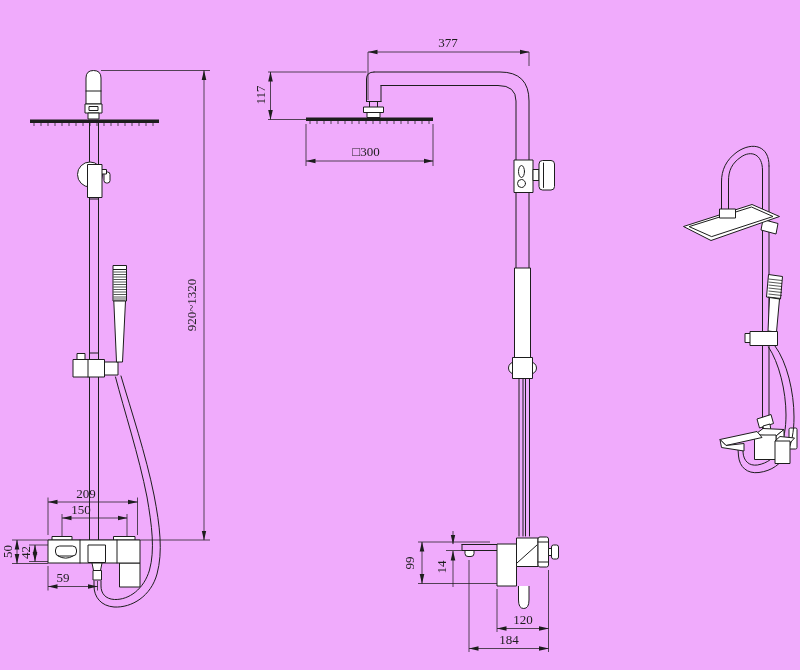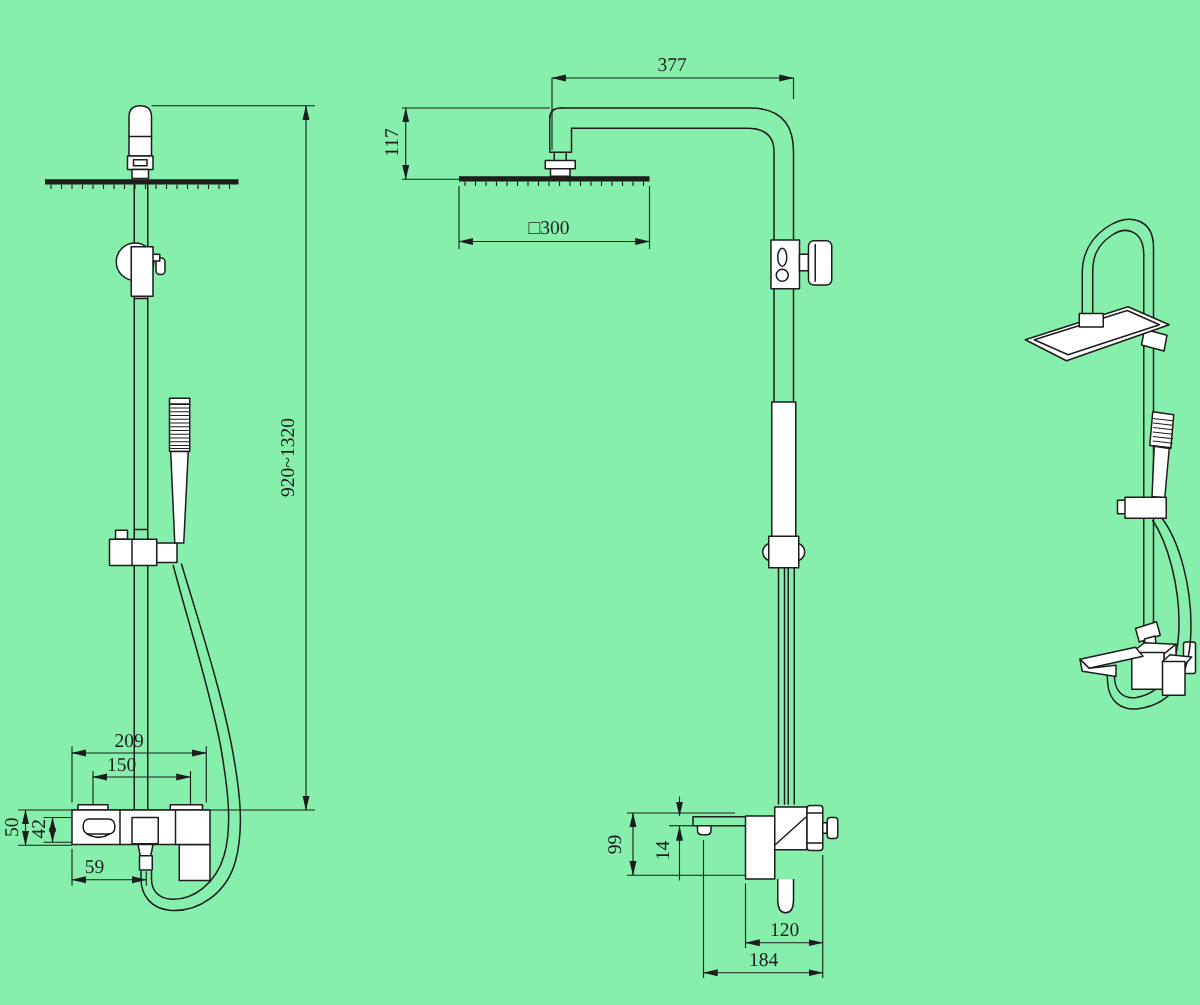--- a/index.html
+++ b/index.html
@@ -1,17 +1,17 @@
 <!DOCTYPE html>
 <html><head>
 <meta charset="utf-8">
 <title>Technical Drawing</title>
 <style>
   html,body{margin:0;padding:0;background:#fff;}
-  .stage{position:relative;width:800px;height:670px;background:#86efac;overflow:hidden;
+  .stage{position:relative;width:800px;height:670px;background:#f0abfc;overflow:hidden;
          font-family:"Liberation Serif","DejaVu Serif",serif;}
   svg text{font-family:"Liberation Serif","DejaVu Serif","DejaVu Sans",serif;
            font-size:13px;fill:#1d1d1d;}
   .ol{fill:none;stroke:#1d1d1d;stroke-width:1;stroke-linejoin:round;stroke-linecap:round;}
   .fw{fill:#ffffff;stroke:#1d1d1d;stroke-width:1;stroke-linejoin:round;}
   .dk{fill:#1d1d1d;stroke:none;}
   .dim{fill:none;stroke:#1d1d1d;stroke-width:0.75;}
   .thin{fill:none;stroke:#1d1d1d;stroke-width:0.75;}
 </style>
 </head>

